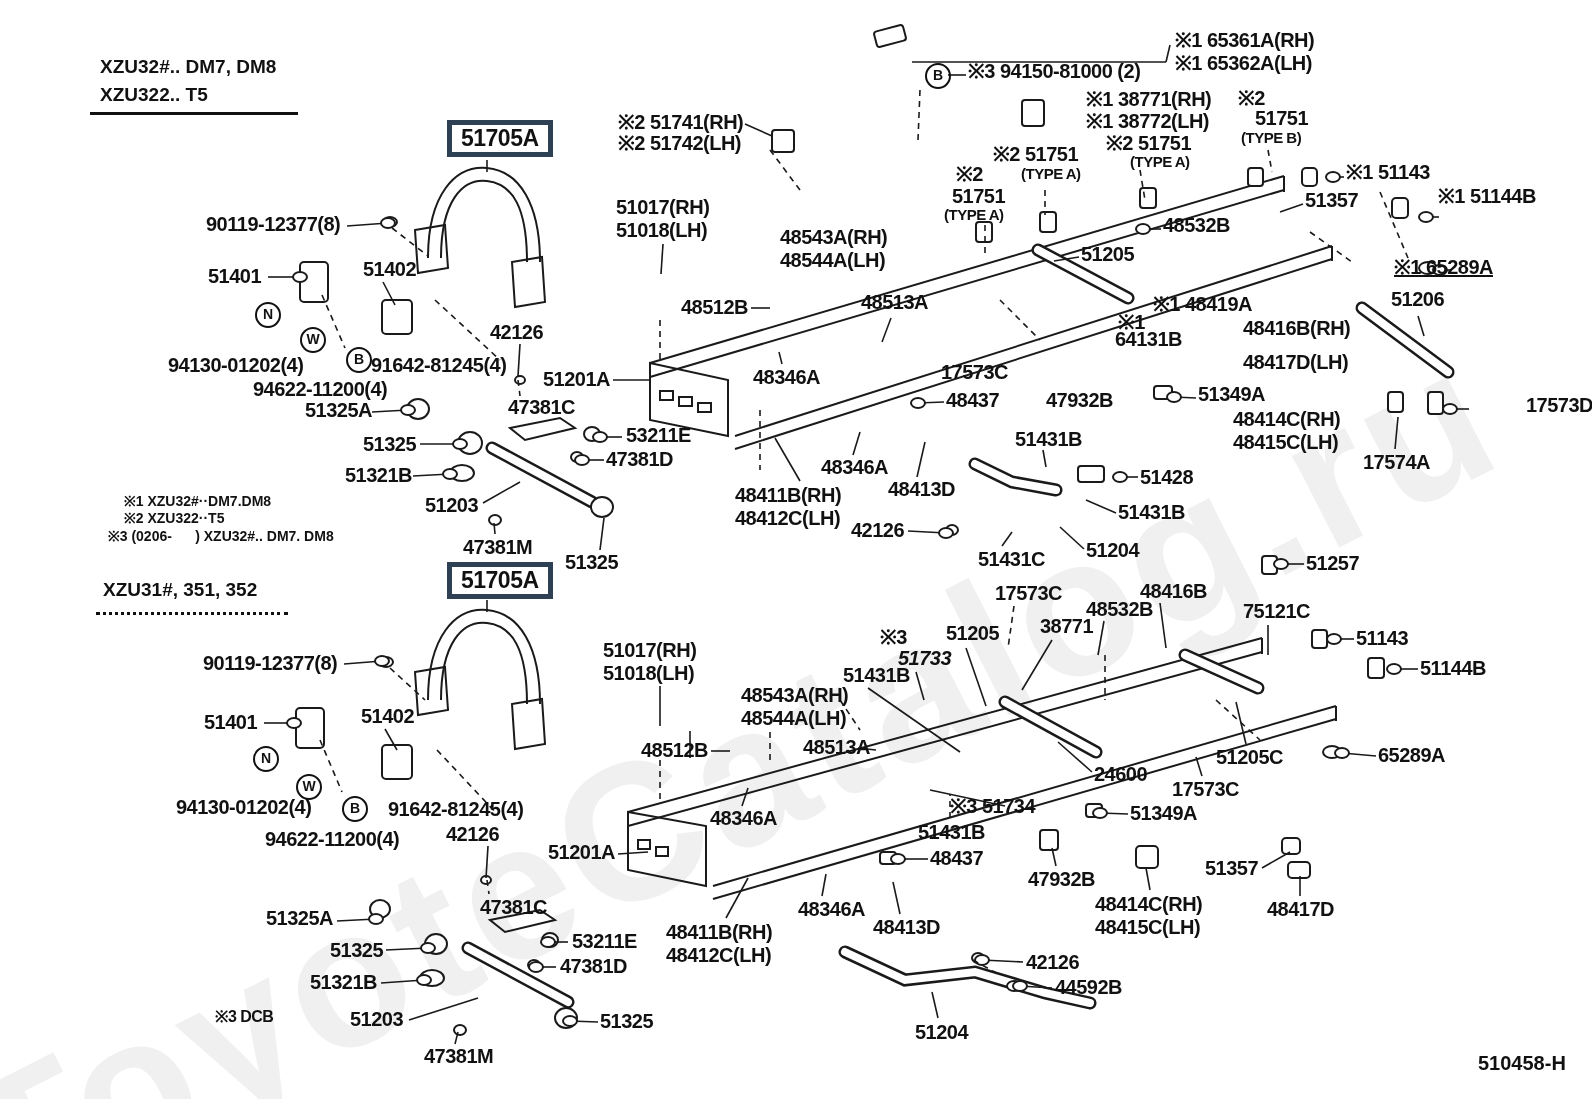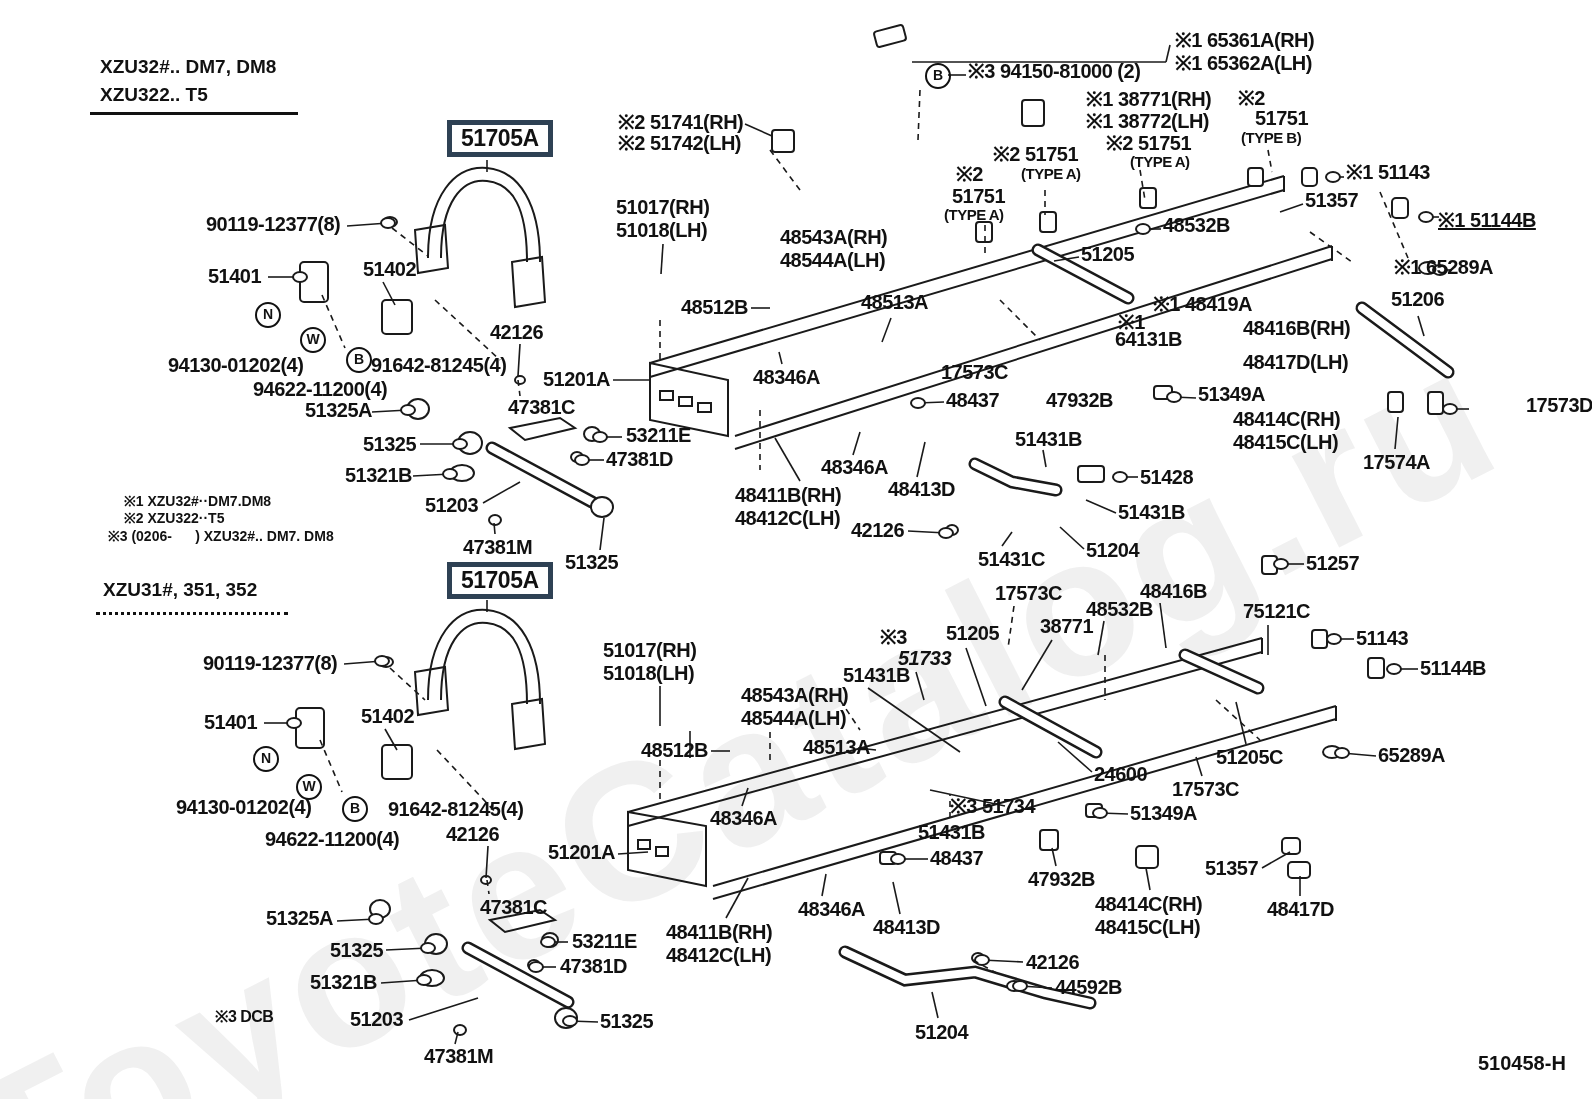--- a/index.html
+++ b/index.html
@@ -337,24 +337,24 @@
       <div class="lbl" style="left: 1115px; top: 329px;">64131B</div>
       <div class="lbl" style="left: 1243px; top: 318px;">48416B(RH)</div>
       <div class="lbl" style="left: 1243px; top: 352px;">48417D(LH)</div>
       <div class="lbl" style="left: 1046px; top: 390px;">47932B</div>
       <div class="lbl" style="left: 1198px; top: 384px;">51349A</div>
       <div class="lbl" style="left: 1233px; top: 409px;">48414C(RH)</div>
       <div class="lbl" style="left: 1233px; top: 432px;">48415C(LH)</div>
       <div class="lbl" style="left: 1363px; top: 452px;">17574A</div>
       <div class="lbl" style="left: 1526px; top: 395px;">17573D</div>
       <div class="lbl" style="left: 1391px; top: 289px;">51206</div>
-      <div class="lbl" style="left: 1394px; top: 257px;">※1 65289A</div>
+      <div class="lbl" style="left: 1394px; top: 257px; text-decoration: underline;">※1 65289A</div>
       <div class="lbl" style="left: 1346px; top: 162px;">※1 51143</div>
       <div class="lbl" style="left: 1305px; top: 190px;">51357</div>
-      <div class="lbl" style="left: 1438px; top: 210px; text-decoration: underline;">※1 51144B</div>
+      <div class="lbl" style="left: 1438px; top: 186px;">※1 51144B</div>
       <div class="lbl" style="left: 956px; top: 164px;">※2</div>
       <div class="lbl" style="left: 952px; top: 186px;">51751</div>
       <div class="lbl small" style="left: 944px; top: 207px;">(TYPE A)</div>
       <div class="lbl" style="left: 993px; top: 144px;">※2 51751</div>
       <div class="lbl small" style="left: 1021px; top: 166px;">(TYPE A)</div>
       <div class="lbl" style="left: 1106px; top: 133px;">※2 51751</div>
       <div class="lbl small" style="left: 1130px; top: 154px;">(TYPE A)</div>
       <div class="lbl" style="left: 1238px; top: 88px;">※2</div>
       <div class="lbl" style="left: 1255px; top: 108px;">51751</div>
       <div class="lbl small" style="left: 1241px; top: 130px;">(TYPE B)</div>

